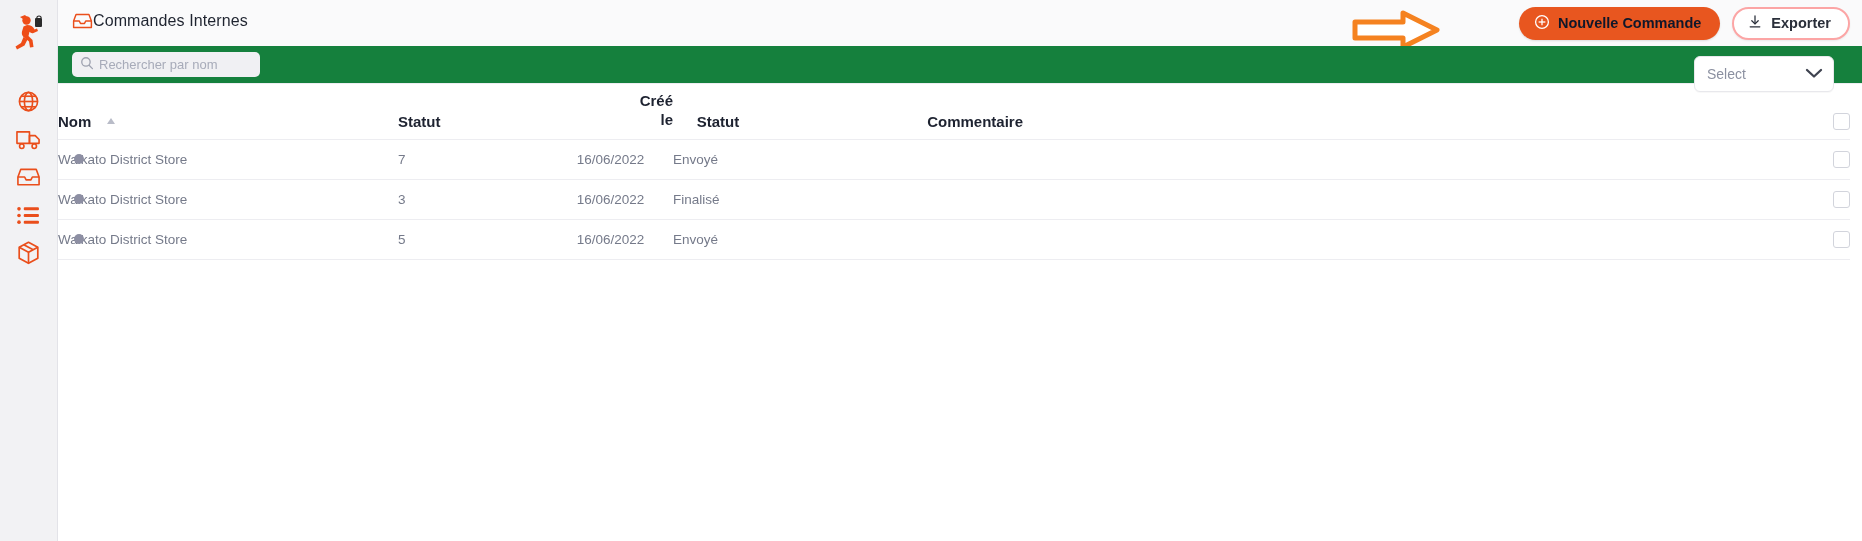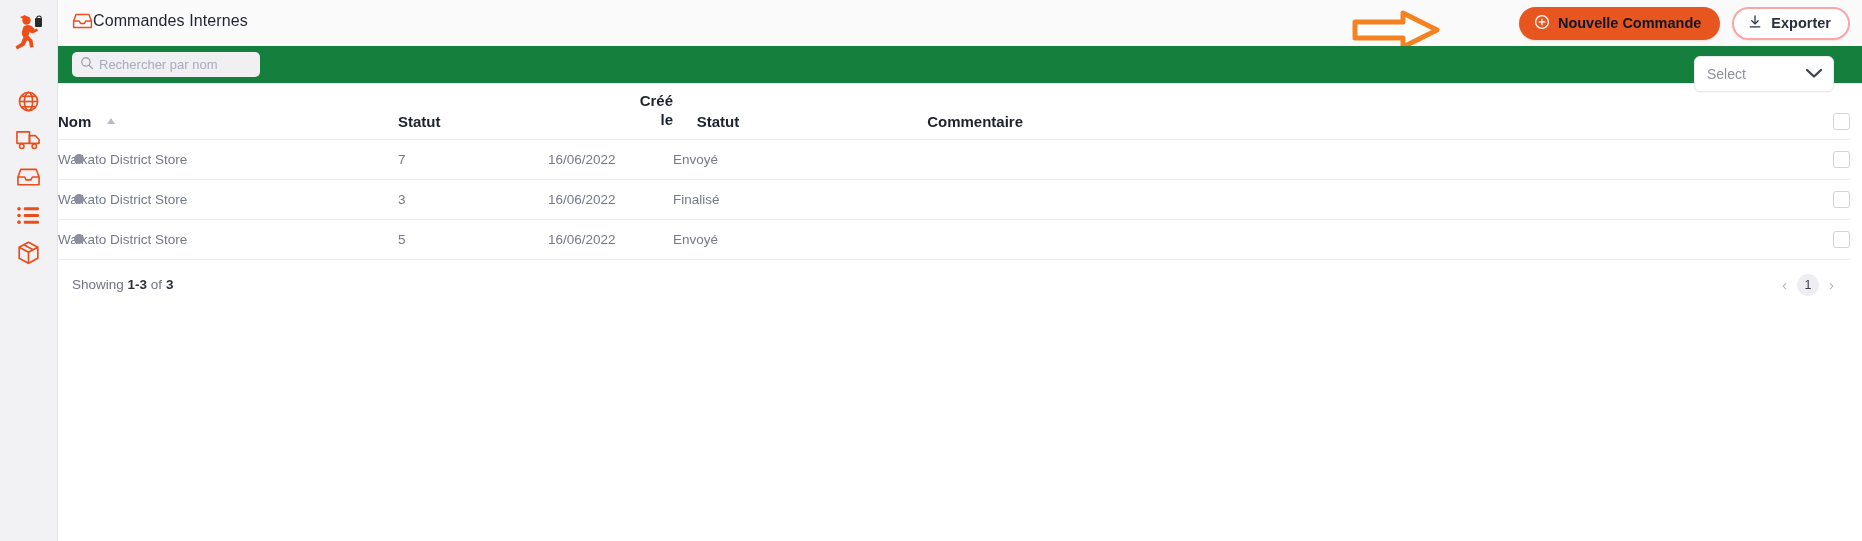--- a/index.html
+++ b/index.html
@@ -210,21 +210,21 @@
 
   table.data td {
     font-size: 13.5px;
     color: #757a8a;
     padding: 11px 0;
     border-bottom: 1px solid #ededf1;
     height: 36px;
   }
   td.c-nom  { padding-left: 68px; position: relative; }
   td.c-nb   { text-align: left; }
-  td.c-cree { text-align: left; }
+  td.c-cree { text-align: center; }
   td.c-stat { text-align: left; margin-left: 44px; }
   td.c-com  { padding-left: 22px; }
   td.c-chk  { text-align: right; padding-right: 16px; }
 
   .row-dot {
     position: absolute;
     left: 16px;
     top: 50%;
     transform: translateY(-50%);
     width: 10px;
@@ -482,31 +482,18 @@
             <td class="c-cree">16/06/2022</td>
             <td class="c-stat">Envoyé</td>
             <td class="c-com"></td>
             <td class="c-chk">
               <span class="row-checkbox"></span>
             </td>
           </tr>
         </tbody>
       </table>
 
-      <div class="footer">
-        <div>
-          <span>Showing</span>
-          <b>1-3</b>
-          <span>of</span>
-          <b>3</b>
-        </div>
-        <div class="pager">
-          <span class="pager-arrow">‹</span>
-          <span class="pager-page">1</span>
-          <span class="pager-arrow">›</span>
-        </div>
-      </div>
 
       <div class="blank-area"></div>
     </div>
 
   </div>
 </div>
 
 </body></html>

